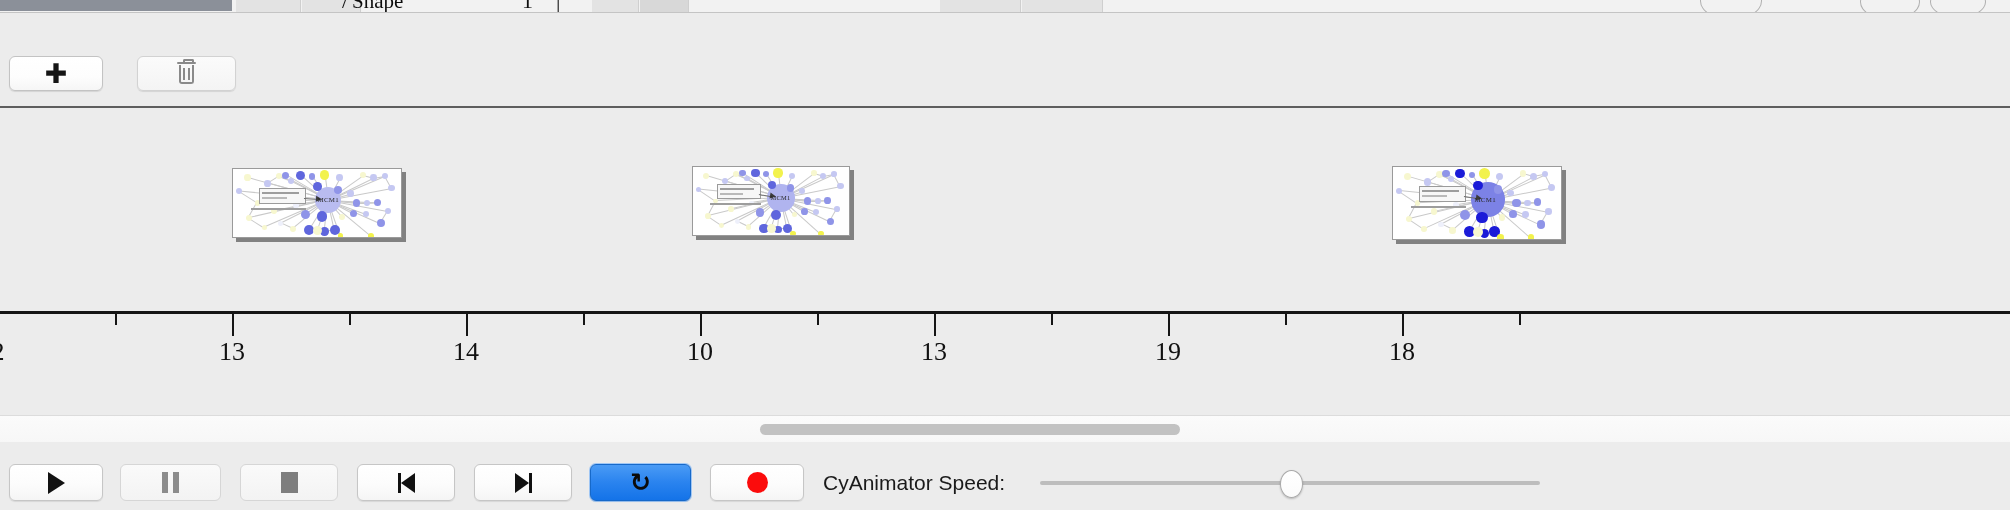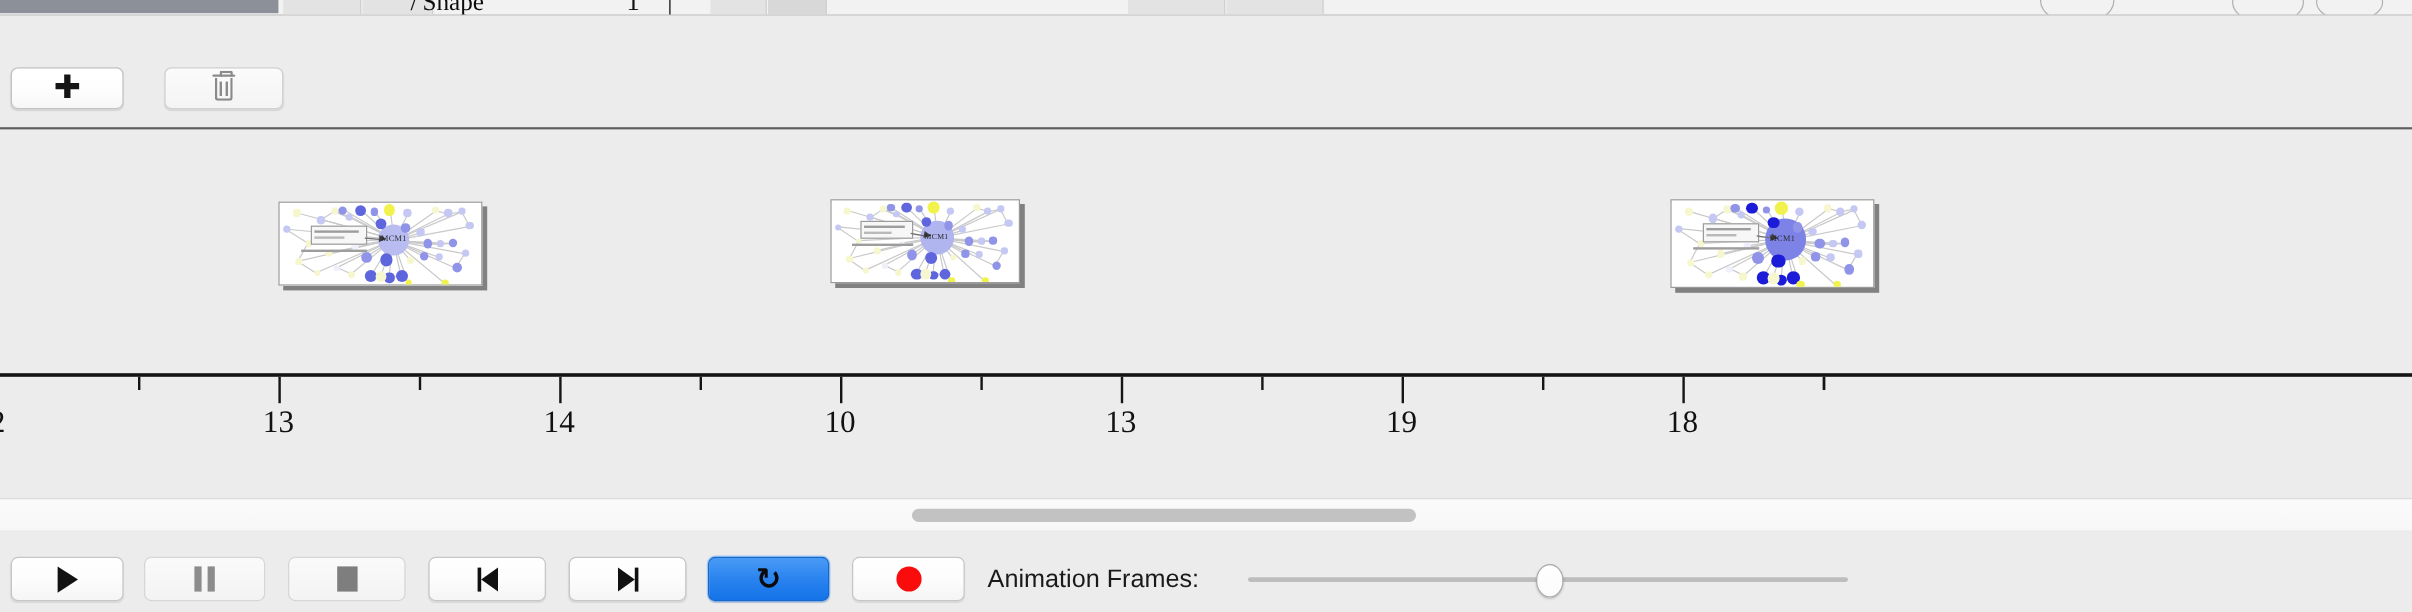--- a/index.html
+++ b/index.html
@@ -609,20 +609,20 @@
         <span class="bar"></span>
     </span>
   </div>
   <div class="cbtn primary" id="c-loop">
     <span class="g-loop">↻</span>
   </div>
   <div class="cbtn" id="c-rec">
     <span class="g-rec"></span>
   </div>
 
-  <div class="speed-lbl">Animation Frames:</div>
+  <div class="speed-lbl">CyAnimator Speed:</div>
 
   <div class="slider">
     <div class="slider-track"></div>
     <div class="slider-thumb" style="left: 239.5px;"></div>
   </div>
 
 </div>
 
 </body></html>

